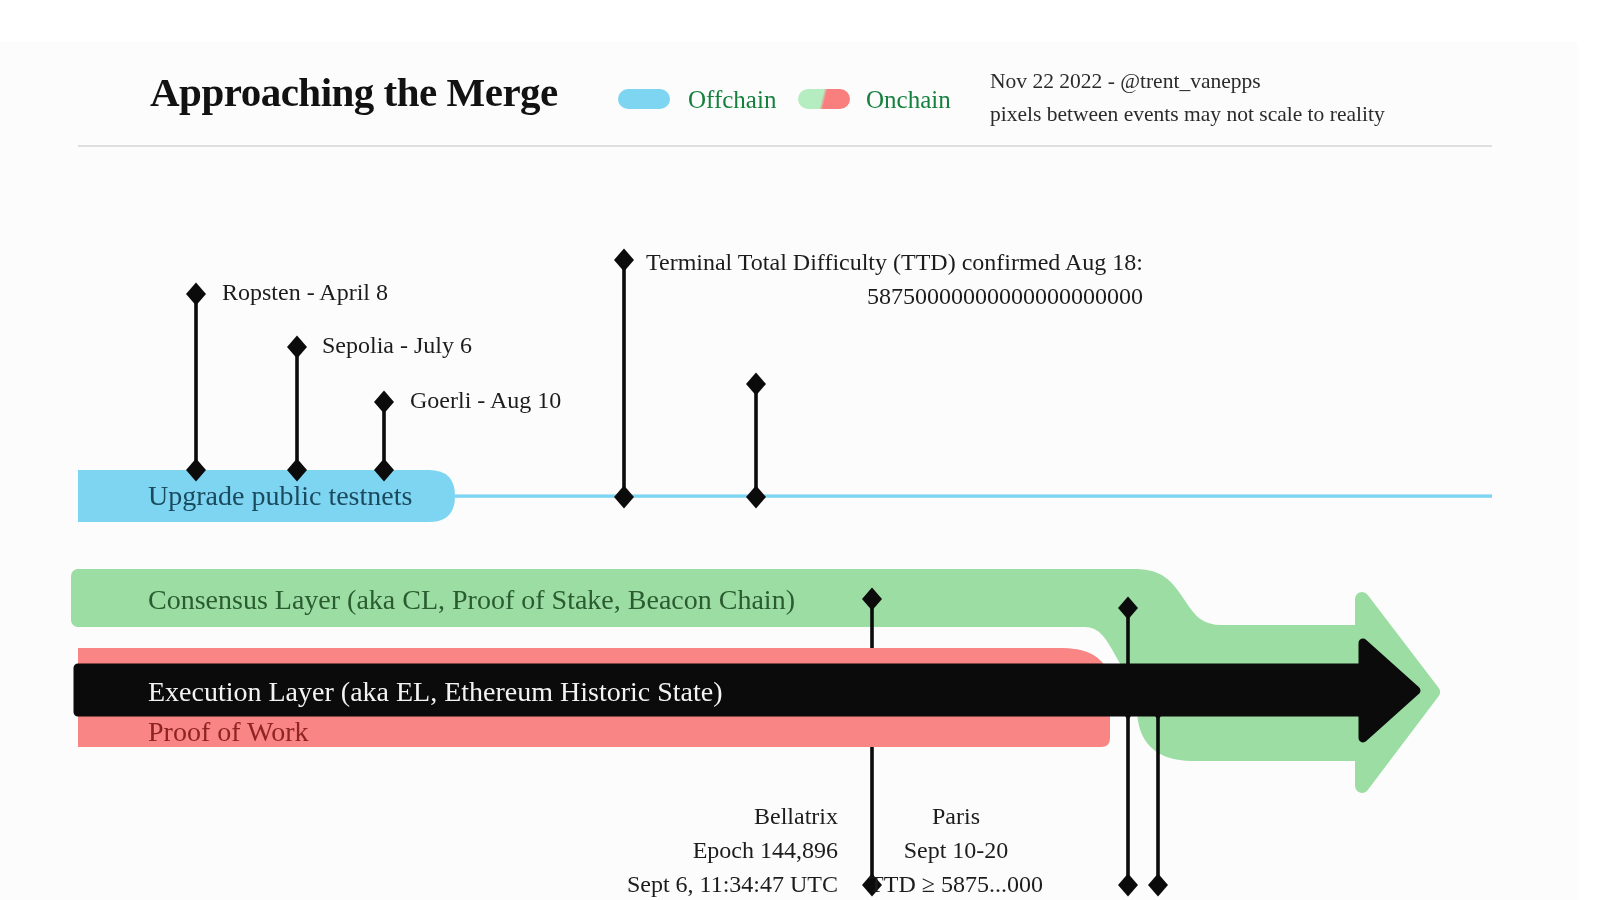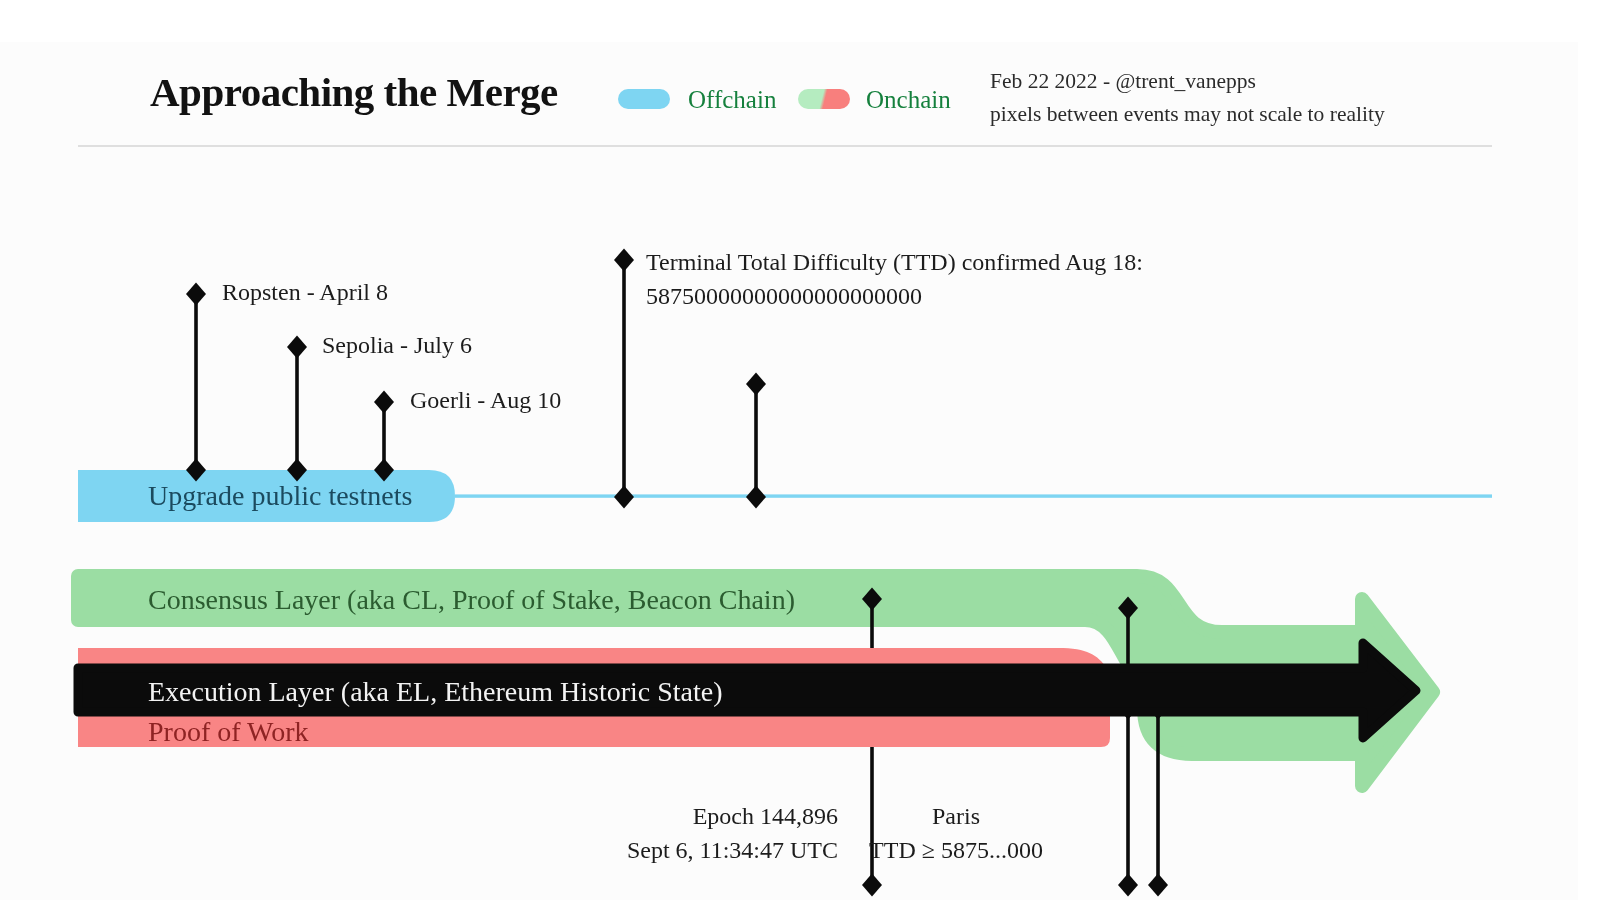--- a/index.html
+++ b/index.html
@@ -13,21 +13,21 @@
   .abs{position:absolute;}
   .txt{position:absolute;white-space:nowrap;line-height:1.0;}
   .title{font-size:41px;font-weight:600;letter-spacing:-0.5px;color:#121212;}
   .legend-label{font-size:25px;color:#15803d;}
   .credit{font-size:21.5px;line-height:33px;color:#2b2b2b;}
   .divider{background:#dfdfdf;height:2px;}
   .pill{position:absolute;width:52px;height:20px;border-radius:10px;}
   .pill-offchain{background:#7ed5f2;}
   .pill-onchain{background:linear-gradient(104deg,#b5ecc0 0%,#b5ecc0 46%,#f87f7d 52%,#f87f7d 100%);}
   .milestone{font-size:24px;color:#1c1c1c;}
-  .ml{line-height:34px;}
+  .ml{line-height:34px;text-align:right;}
   .bar-label{font-size:28px;}
   .lbl-upgrade{color:#1b4a5e;}
   .lbl-consensus{color:#2b5c30;}
   .lbl-execution{color:#f3f3f3;}
   .lbl-pow{color:#8e2323;}
   .anno{font-size:24px;line-height:34px;color:#1c1c1c;}
   .right{text-align:right;}
   svg{position:absolute;top:0;left:0;}
   .crop-row{
     position:absolute;left:95px;top:893px;width:1330px;height:7px;opacity:0.18;
@@ -95,21 +95,21 @@
 
   <div class="txt title" style="left:150px;top:30px;">Approaching the Merge</div>
 
   <div class="pill pill-offchain" style="left:618px;top:47px;"></div>
   <div class="txt legend-label" style="left:688px;top:45px;">Offchain</div>
 
   <div class="pill pill-onchain" style="left:798px;top:47px;"></div>
   <div class="txt legend-label" style="left:866px;top:45px;">Onchain</div>
 
   <div class="txt credit" style="left:990px;top:23px;">
-    <div>Feb 22 2022 - @trent_vanepps</div>
+    <div>Nov 22 2022 - @trent_vanepps</div>
     <div>pixels between events may not scale to reality</div>
   </div>
 
   <div class="abs divider" style="left:78px;top:103px;width:1414px;"></div>
 
   <div class="txt milestone" style="left:222px;top:238px;">Ropsten - April 8</div>
   <div class="txt milestone" style="left:322px;top:291px;">Sepolia - July 6</div>
   <div class="txt milestone" style="left:410px;top:346px;">Goerli - Aug 10</div>
 
   <div class="txt milestone ml" style="left:646px;top:203px;">
@@ -117,25 +117,27 @@
     <div>58750000000000000000000</div>
   </div>
 
 
   <div class="txt bar-label lbl-upgrade" style="left:148px;top:440px;">Upgrade public testnets</div>
   <div class="txt bar-label lbl-consensus" style="left:148px;top:544px;">Consensus Layer (aka CL, Proof of Stake, Beacon Chain)</div>
   <div class="txt bar-label lbl-execution" style="left:148px;top:636px;">Execution Layer (aka EL, Ethereum Historic State)</div>
   <div class="txt bar-label lbl-pow" style="left:148px;top:676px;">Proof of Work</div>
 
   <div class="txt anno right" style="left:538px;top:757px;width:300px;">
+    <div>Bellatrix</div>
     <div>Epoch 144,896</div>
     <div>Sept 6, 11:34:47 UTC</div>
   </div>
 
   <div class="txt anno right" style="left:806px;top:757px;width:300px;text-align:center;">
     <div>Paris</div>
+    <div>Sept 10-20</div>
     <div>TTD ≥ 5875...000</div>
   </div>
 
 
   <div class="crop-row"></div>
 
 </div>
 
 </body></html>

